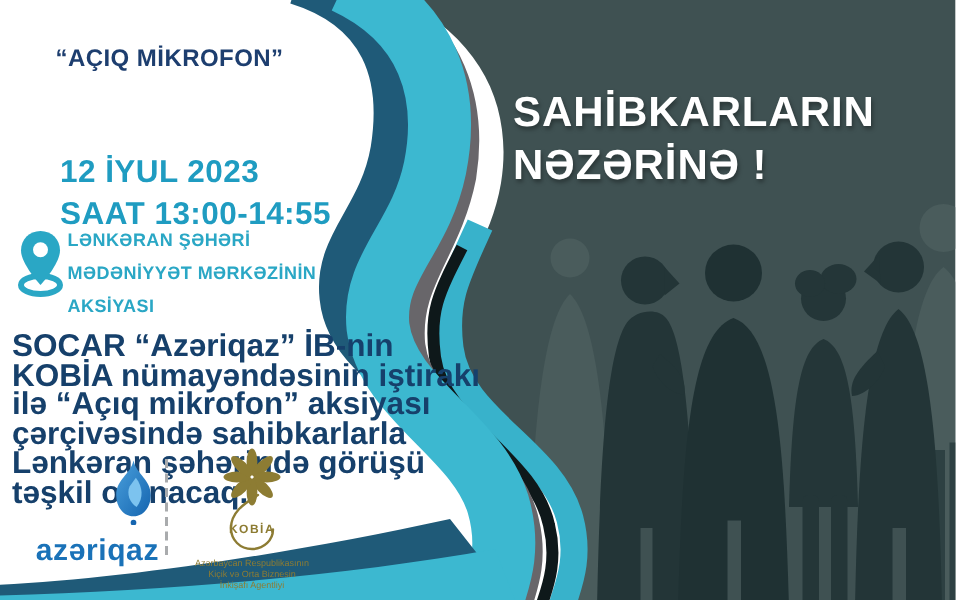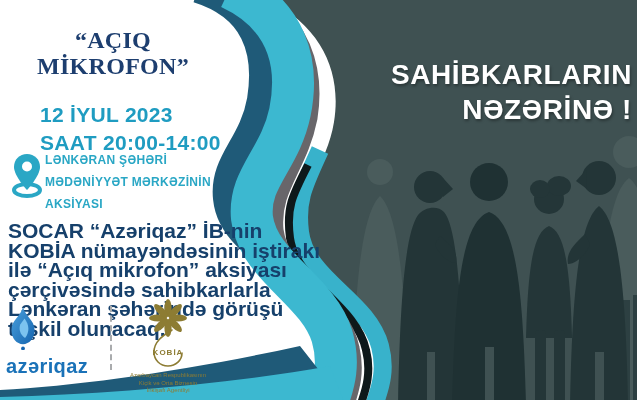--- a/index.html
+++ b/index.html
@@ -6,37 +6,37 @@
   .poster{
     position:relative;width:637px;height:400px;overflow:hidden;
     background:#ffffff;font-family:"Liberation Sans",sans-serif;
     -webkit-font-smoothing:antialiased;
   }
   .bg-art{position:absolute;inset:0;z-index:0;}
   .layer{position:absolute;z-index:2;}
 
   .title{
     left:8px;top:27px;width:210px;text-align:center;
-    color:#1d3e6f;font-size:24px;line-height:26px;font-weight:bold;letter-spacing:.3px;font-family:Liberation Serif, serif;
+    color:#1d3e6f;font-size:16px;line-height:26px;font-weight:bold;letter-spacing:.3px;
   }
   .datetime{
     left:40px;top:101px;color:#1f9cc1;font-size:21px;line-height:28px;font-weight:bold;letter-spacing:.3px;
   }
   .loc{left:45px;top:149px;color:#2aa7c5;font-size:12px;line-height:22px;font-weight:bold;letter-spacing:.3px;}
   .pin{left:10px;top:152px;width:36px;height:48px;}
   .desc{
     left:8px;top:221px;width:320px;
     color:#16406b;font-size:21px;line-height:19.5px;font-weight:bold;
   }
   .headline{
-    left:342px;top:57px;width:290px;text-align:right;
+    left:342px;top:57px;width:290px;text-align:left;
     color:#ffffff;font-size:28px;line-height:35px;font-weight:bold;letter-spacing:.6px;
     text-shadow:1px 2px 3px rgba(0,0,0,.35);
   }
-  .azeriqaz{left:6px;top:306px;width:100px;text-align:left;}
+  .azeriqaz{left:6px;top:306px;width:100px;text-align:right;}
   .azeriqaz .word{color:#1a72b8;font-size:20px;font-weight:bold;letter-spacing:.4px;margin-top:1px;}
   .divider{left:110px;top:306px;height:64px;width:0;border-left:2px dashed #a9abad;}
   .kobia{left:120px;top:296px;width:96px;height:100px;}
 </style>
 </head>
 <body>
 
 <div class="poster">
 
   <svg class="bg-art" viewBox="0 0 637 400" width="637" height="400" preserveAspectRatio="none" aria-hidden="true">
@@ -104,21 +104,21 @@
     <path fill="#1f5a78" d="M -2,390 C 80,386 190,370 300,346 L 348,407 L -2,407 Z"></path>
     <path fill="#3cb8d0" d="M -2,397 C 110,394 230,384 330,366 L 346,407 L -2,407 Z"></path>
   </svg>
 
   <div class="layer title">
     <div>“AÇIQ MİKROFON”</div>
   </div>
 
   <div class="layer datetime">
     <div>12 İYUL 2023</div>
-    <div>SAAT 20:00-14:00</div>
+    <div>SAAT 13:00-14:55</div>
   </div>
 
   <svg class="layer pin" viewBox="0 0 36 48" aria-hidden="true">
     <ellipse cx="17" cy="38" rx="13" ry="6" fill="none" stroke="#2aa7c5" stroke-width="4"></ellipse>
     <path d="M 17,2 C 9.5,2 4,7.5 4,15 C 4,24 17,38 17,38 C 17,38 30,24 30,15 C 30,7.5 24.5,2 17,2 Z" fill="#2aa7c5"></path>
     <circle cx="17" cy="14.5" r="5" fill="#ffffff"></circle>
   </svg>
 
   <div class="layer loc">
     <div>LƏNKƏRAN ŞƏHƏRİ</div>

